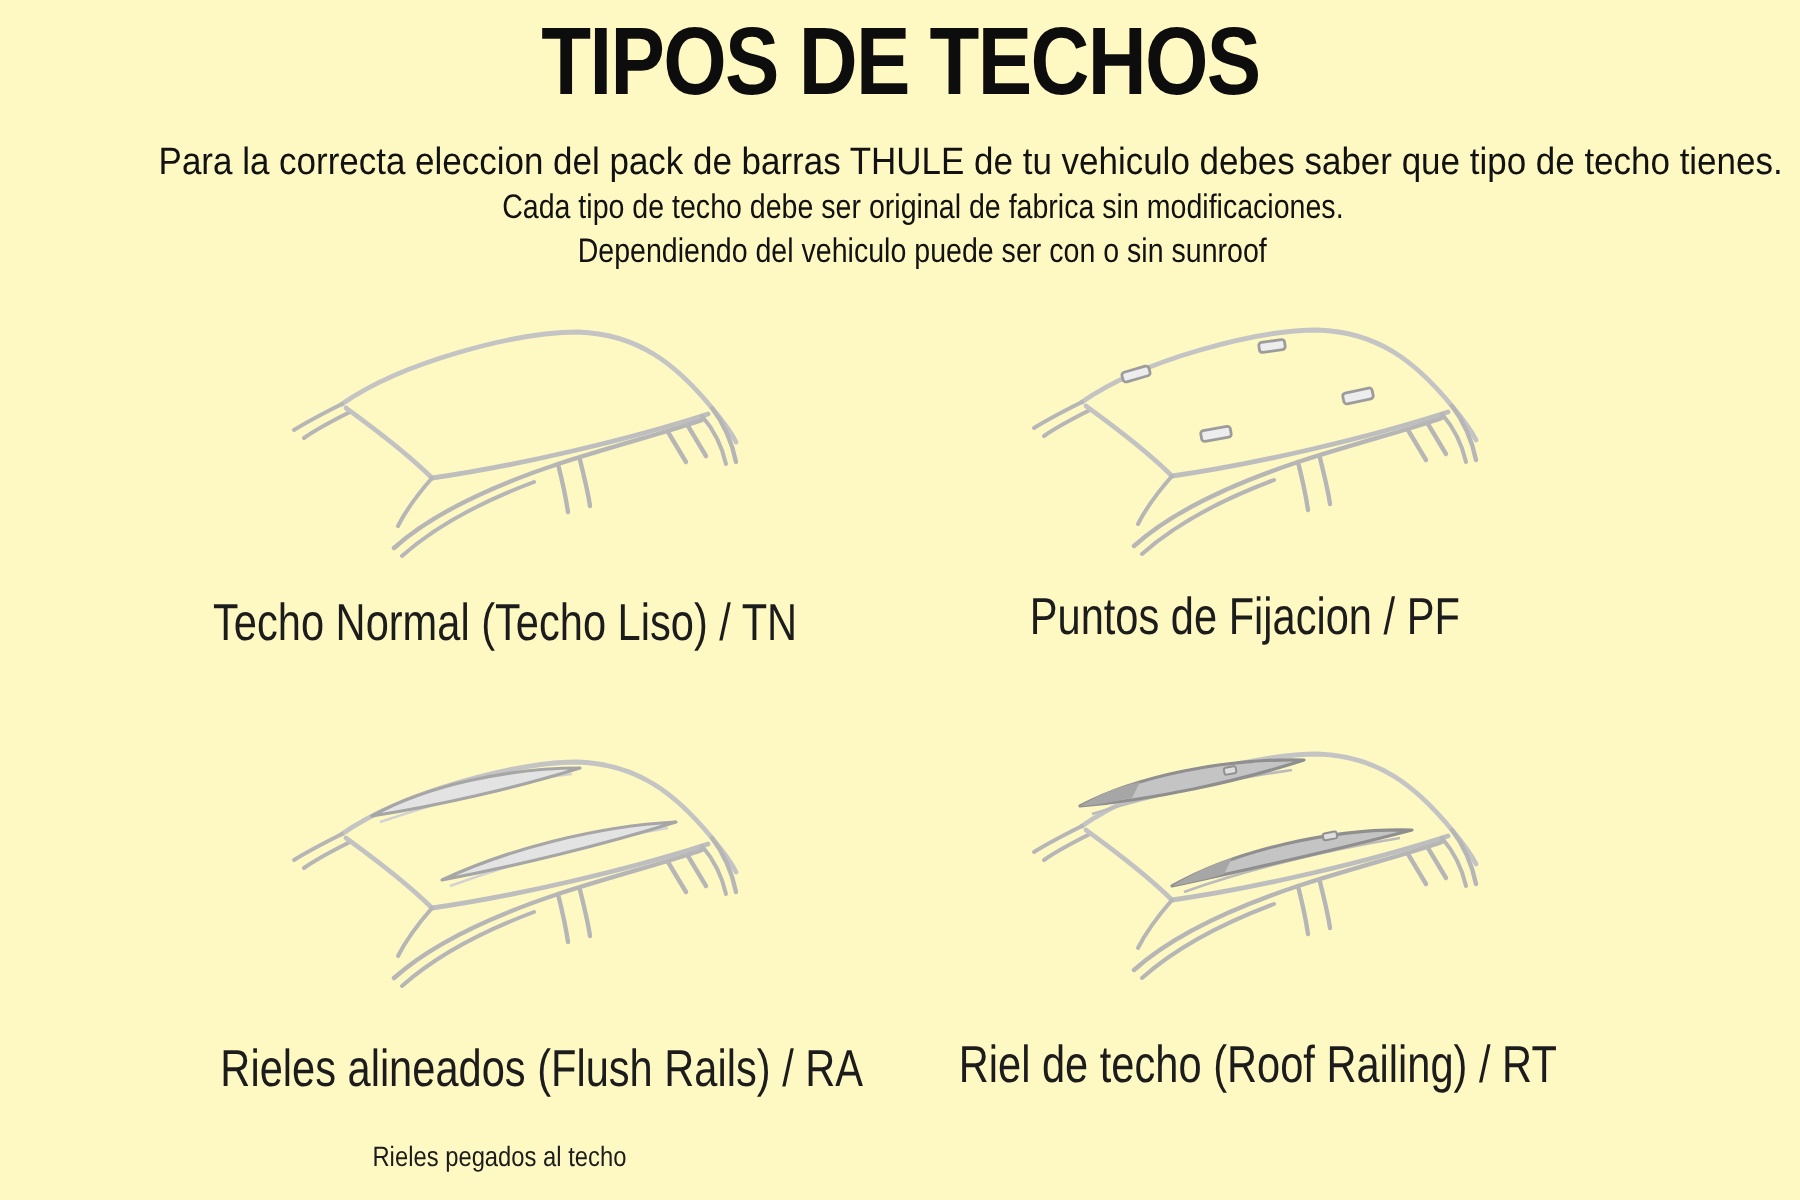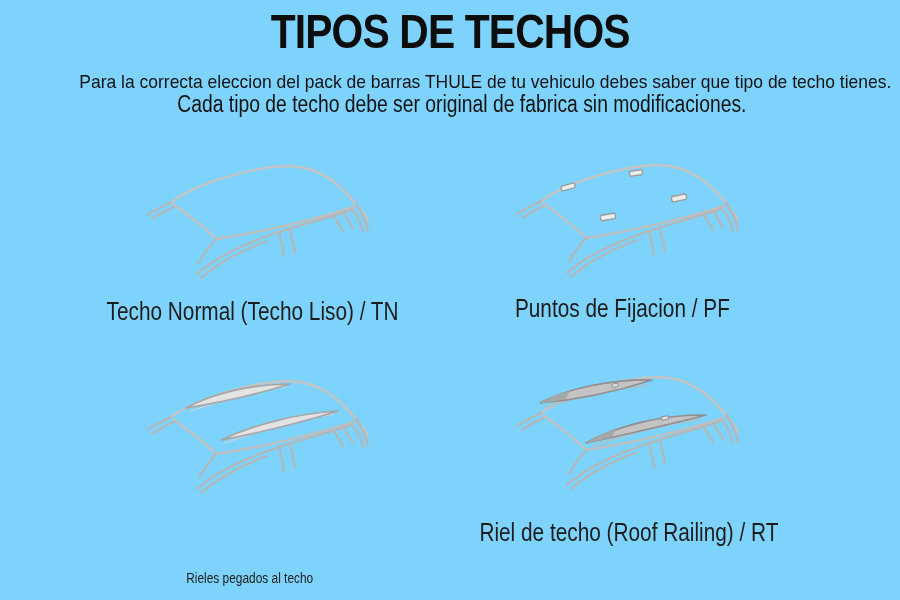--- a/index.html
+++ b/index.html
@@ -1,25 +1,25 @@
 <!DOCTYPE html>
 <html><head>
 <meta charset="utf-8">
 <style>
   html,body{margin:0;padding:0;background:#fff;}
-  .canvas{position:relative;width:900px;height:600px;background:#7dd3fc;overflow:hidden;
+  .canvas{position:relative;width:900px;height:600px;background:#fef9c3;overflow:hidden;
           font-family:"Liberation Sans",sans-serif;color:#111;}
   .squeeze{display:inline-block;white-space:nowrap;transform-origin:50% 50%;}
   .title{position:absolute;top:4px;left:0;width:900px;text-align:center;
          font-size:48px;line-height:56px;font-weight:bold;letter-spacing:-1px;color:#0d0d0d;}
   .title .squeeze{transform:scaleX(.85);}
   .intro{position:absolute;top:70px;left:0;width:900px;text-align:center;color:#121212;}
   .intro-line1{font-size:19px;line-height:23px;padding-left:44px;}
   .intro-line1 .squeeze{transform:scaleX(.92);}
-  .intro-line23{font-size:23px;line-height:22px;padding-left:23px;}
+  .intro-line23{font-size:17px;line-height:22px;padding-left:23px;}
   .intro-line23 .squeeze{transform:scaleX(.84);}
   .cell-svg{position:absolute;}
   .cap{position:absolute;width:360px;text-align:center;font-size:26px;line-height:22px;color:#1c1c1c;}
   .cap .squeeze{transform:scaleX(.8);}
   .subcap{position:absolute;width:360px;text-align:center;font-size:14px;line-height:17px;color:#1c1c1c;}
   .subcap .squeeze{transform:scaleX(.85);}
 </style>
 </head>
 <body>
 
@@ -50,20 +50,23 @@
     <span class="squeeze">TIPOS DE TECHOS</span>
   </div>
 
   <div class="intro">
     <div class="intro-line1">
       <span class="squeeze">Para la correcta eleccion del pack de barras THULE de tu vehiculo debes saber que tipo de techo tienes.</span>
     </div>
     <div class="intro-line23">
       <span class="squeeze">Cada tipo de techo debe ser original de fabrica sin modificaciones.</span>
     </div>
+    <div class="intro-line23">
+      <span class="squeeze">Dependiendo del vehiculo puede ser con o sin sunroof</span>
+    </div>
   </div>
 
   <svg class="cell-svg" style="left:118px;top:152px" width="330" height="150" viewBox="0 0 330 150">
     <use href="#roof-base"></use>
   </svg>
   <div class="cap" style="left:70px;top:300px">
     <span class="squeeze">Techo Normal (Techo Liso) / TN</span>
   </div>
 
   <svg class="cell-svg" style="left:488px;top:151px" width="330" height="150" viewBox="0 0 330 150">
@@ -81,20 +84,23 @@
 
   <svg class="cell-svg" style="left:118px;top:367px" width="330" height="150" viewBox="0 0 330 150">
     <use href="#roof-base"></use>
     <g stroke-linejoin="round">
       <path d="M72,44 C105,33 140,23 168,20" fill="none" stroke="#d2d2d2" stroke-width="1.2"></path>
       <path d="M107,76 C140,64 180,53 216,47" fill="none" stroke="#d2d2d2" stroke-width="1.2"></path>
       <path d="M68,41 C95,26 135,17 172,17 C140,27 100,36 68,41 Z" fill="#e3e3e3" stroke="#a6a6a6" stroke-width="1.6"></path>
       <path d="M103,73 C135,58 180,46 220,44 C185,55 140,66 103,73 Z" fill="#e3e3e3" stroke="#a6a6a6" stroke-width="1.6"></path>
     </g>
   </svg>
+  <div class="cap" style="left:70px;top:523px">
+    <span class="squeeze">Rieles alineados (Flush Rails) / RA</span>
+  </div>
   <div class="subcap" style="left:70px;top:570px">
     <span class="squeeze">Rieles pegados al techo</span>
   </div>
 
   <svg class="cell-svg" style="left:488px;top:363px" width="330" height="150" viewBox="0 0 330 150">
     <use href="#roof-base"></use>
     <g stroke-linejoin="round">
       <path d="M58,44 C90,34 130,26 158,22" fill="none" stroke="#bbbbbb" stroke-width="1.3"></path>
       <path d="M104,83 C135,72 175,62 212,56" fill="none" stroke="#bbbbbb" stroke-width="1.3"></path>
       <path d="M52,40 C80,25 125,16 164,17 C130,28 88,37 52,40 Z" fill="#c4c4c4" stroke="#8f8f8f" stroke-width="1.6"></path>

